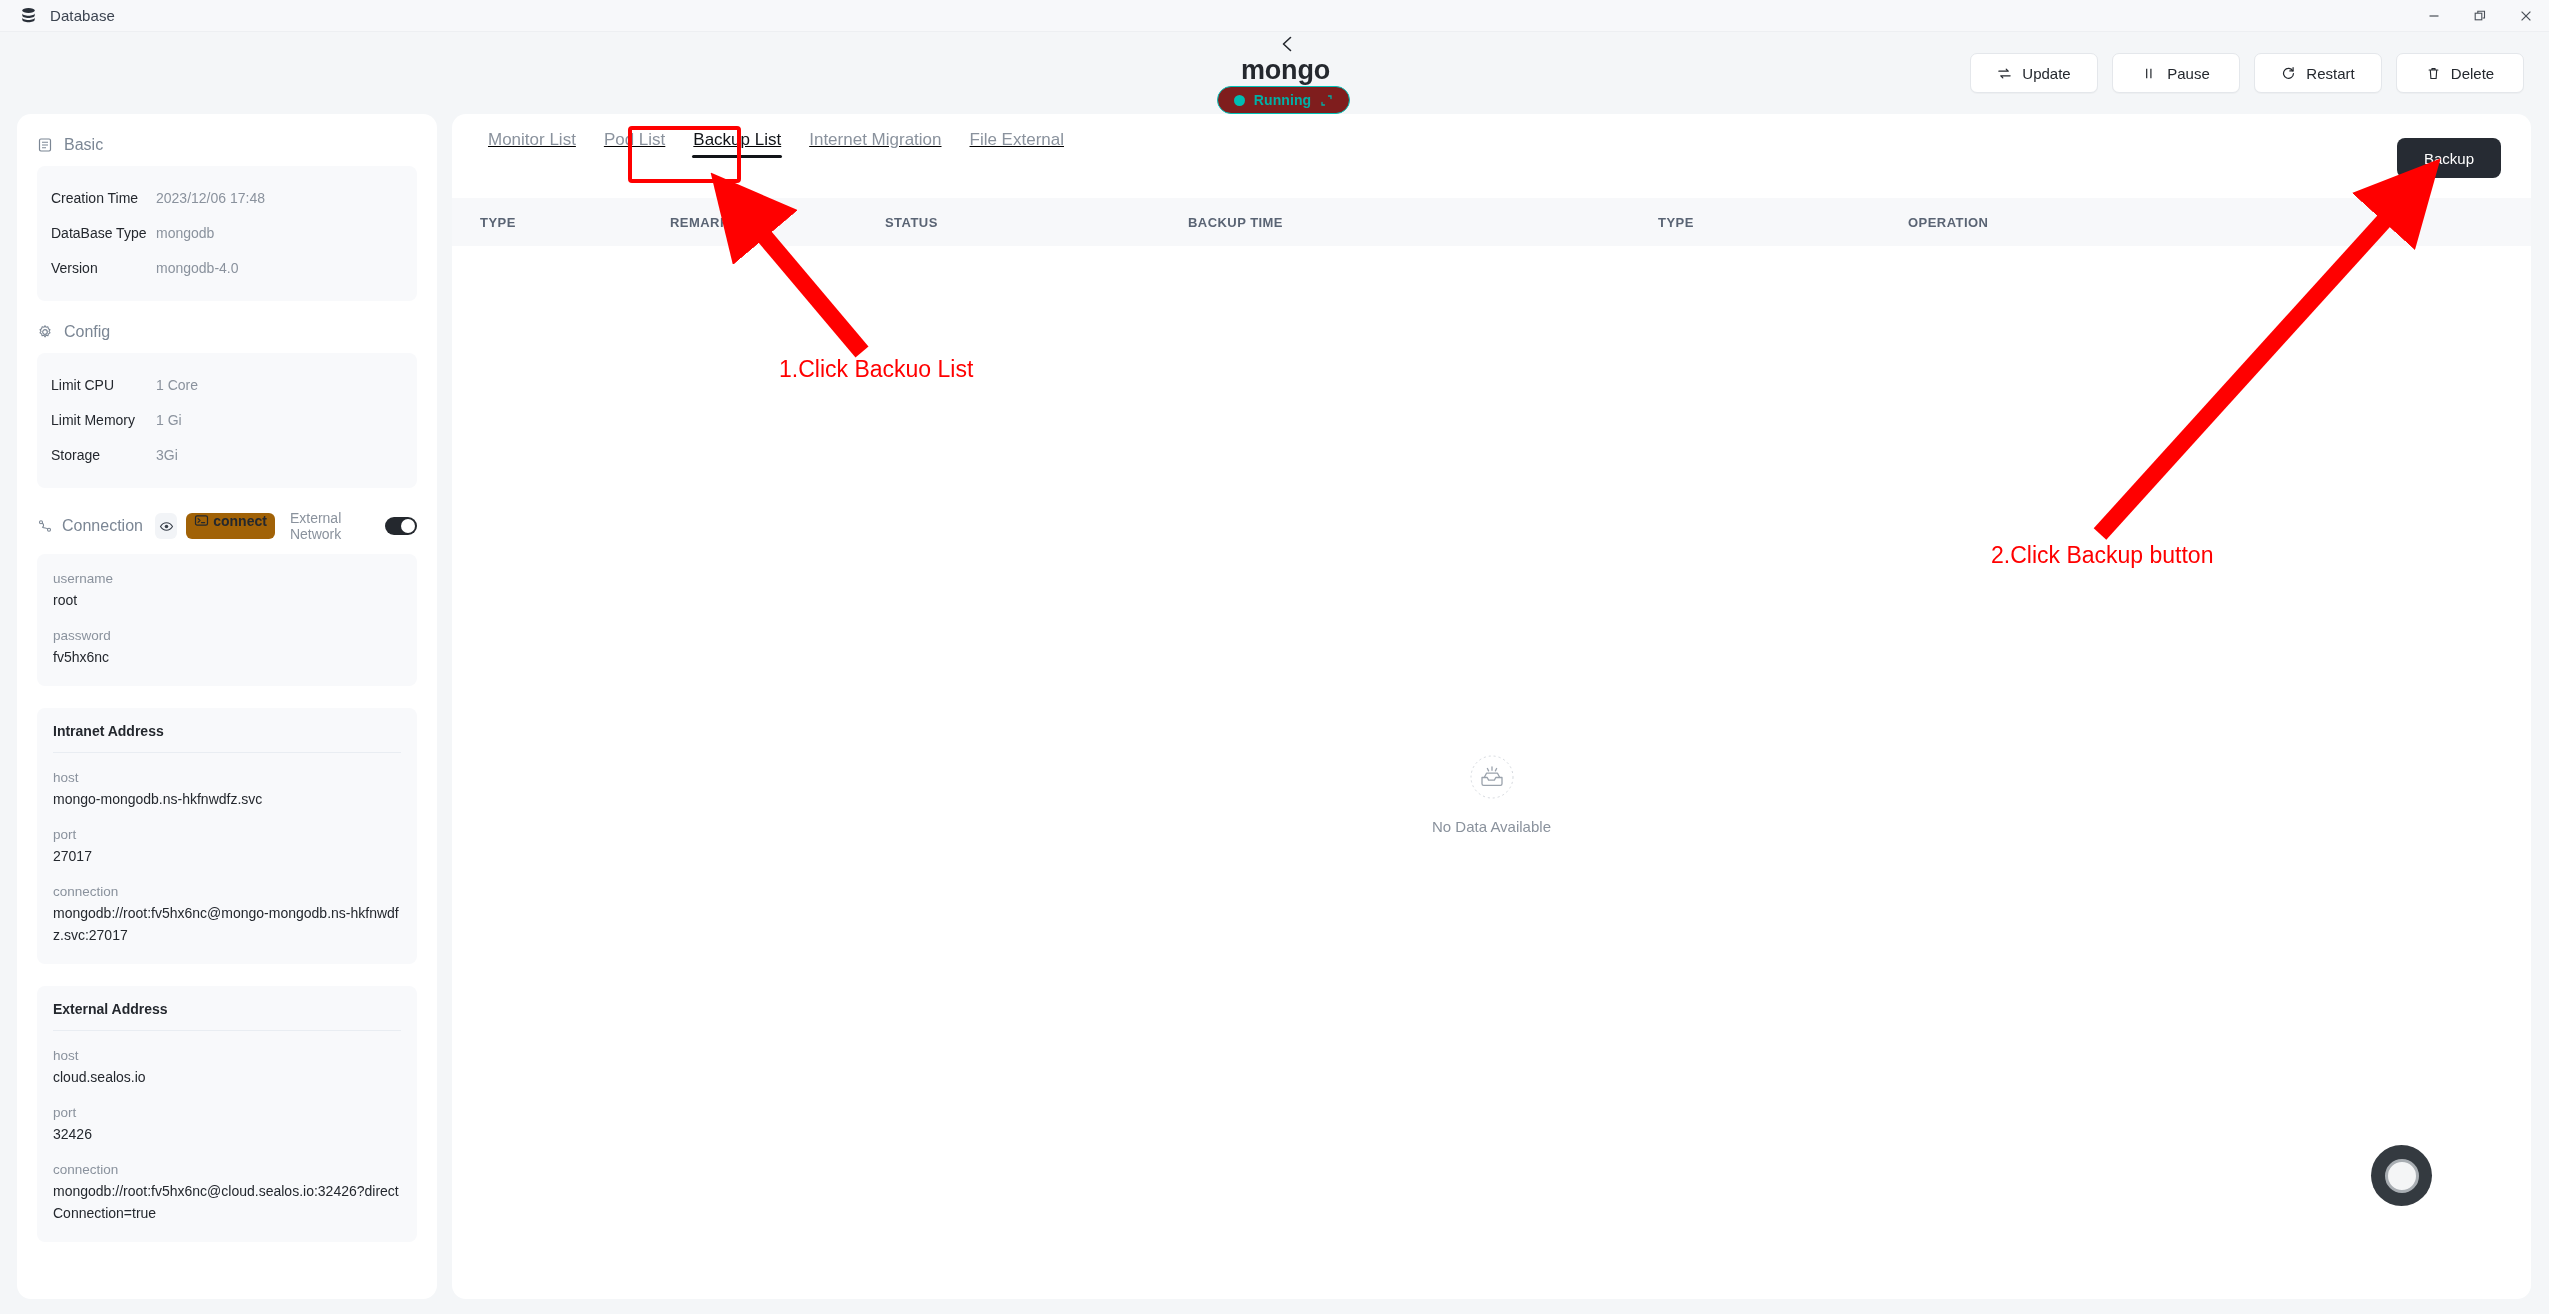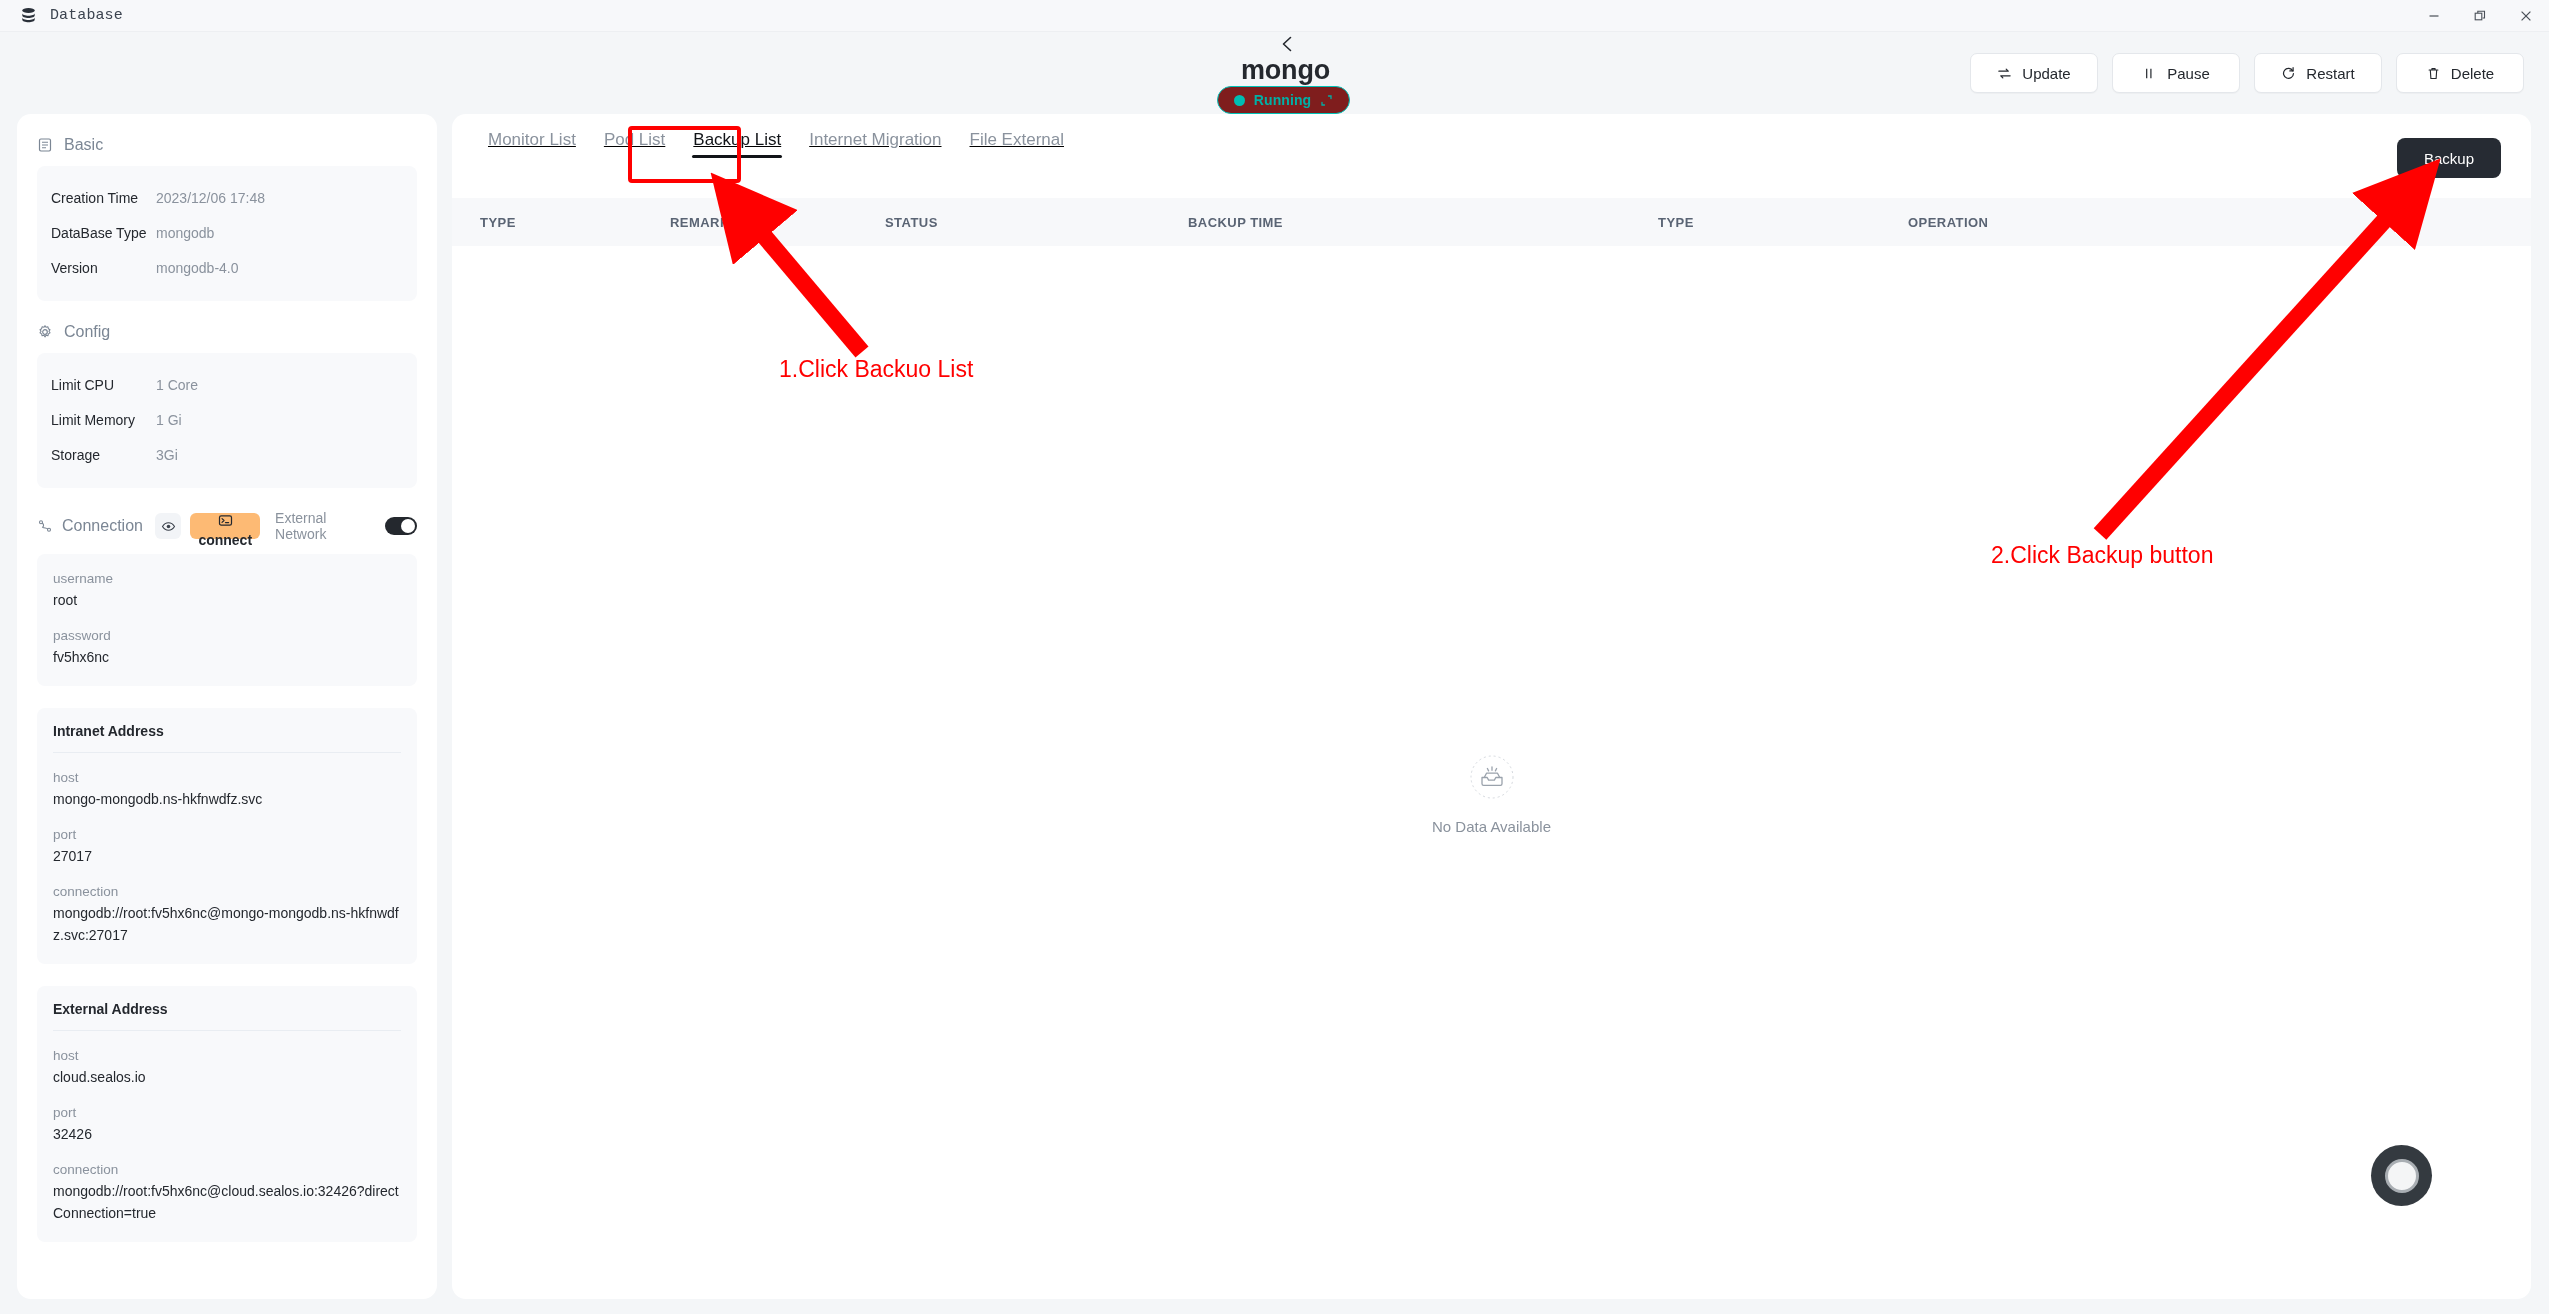--- a/index.html
+++ b/index.html
@@ -16,21 +16,21 @@
   }
 
   
   .titlebar {
     position: absolute; top: 0; left: 0;
     width: 2549px; height: 32px;
     background: #F7F8FA;
     display: flex; align-items: center;
     border-bottom: 1px solid #EDEFF2;
   }
-  .titlebar-left { display: flex; align-items: center; gap: 13px; padding-left: 20px; font-family: Liberation Mono, monospace; }
+  .titlebar-left { display: flex; align-items: center; gap: 13px; padding-left: 20px; }
   .tb-app-icon { width: 17px; height: 17px; display: block; }
   .tb-title { font-size: 15px; color: #3C4450; letter-spacing: .1px; }
   .win-controls { position: absolute; right: 0; top: 0; height: 32px; display: flex; }
   .win-btn {
     width: 46px; height: 32px;
     display: flex; align-items: center; justify-content: center;
     color: #4a5058;
   }
   .win-btn svg { display: block; }
 
@@ -108,22 +108,22 @@
   .conn-head {
     display: flex; align-items: center; gap: 9px; margin-bottom: 12px;
   }
   .conn-head .lbl { font-size: 16px; color: #7B8694; margin-right: 3px; }
   .eye-btn {
     width: 30px; height: 26px; border-radius: 6px; background: #F2F4F7;
     display: flex; align-items: center; justify-content: center;
     color: #3A414B; cursor: pointer;
   }
   .connect-btn {
-    height: 26px; padding: 0 8px; border-radius: 6px; background: #fdba74;
-    display: flex; align-items: center; gap: 4px; cursor: pointer; flex-direction: column;
+    height: 26px; padding: 0 8px; border-radius: 6px; background: #a16207;
+    display: flex; align-items: flex-start; gap: 4px; cursor: pointer;
   }
   .connect-btn .txt { font-size: 14px; font-weight: 700; color: #24282E; }
   .ext-net-label { font-size: 14px; color: #8A929D; margin-left: 6px; }
   .toggle {
     width: 32px; height: 18px; border-radius: 10px; background: #24282E;
     position: relative; margin-left: 7px; cursor: pointer; flex: none;
   }
   .toggle .knob {
     position: absolute; right: 2px; top: 2px;
     width: 14px; height: 14px; border-radius: 50%; background: #FFFFFF;

